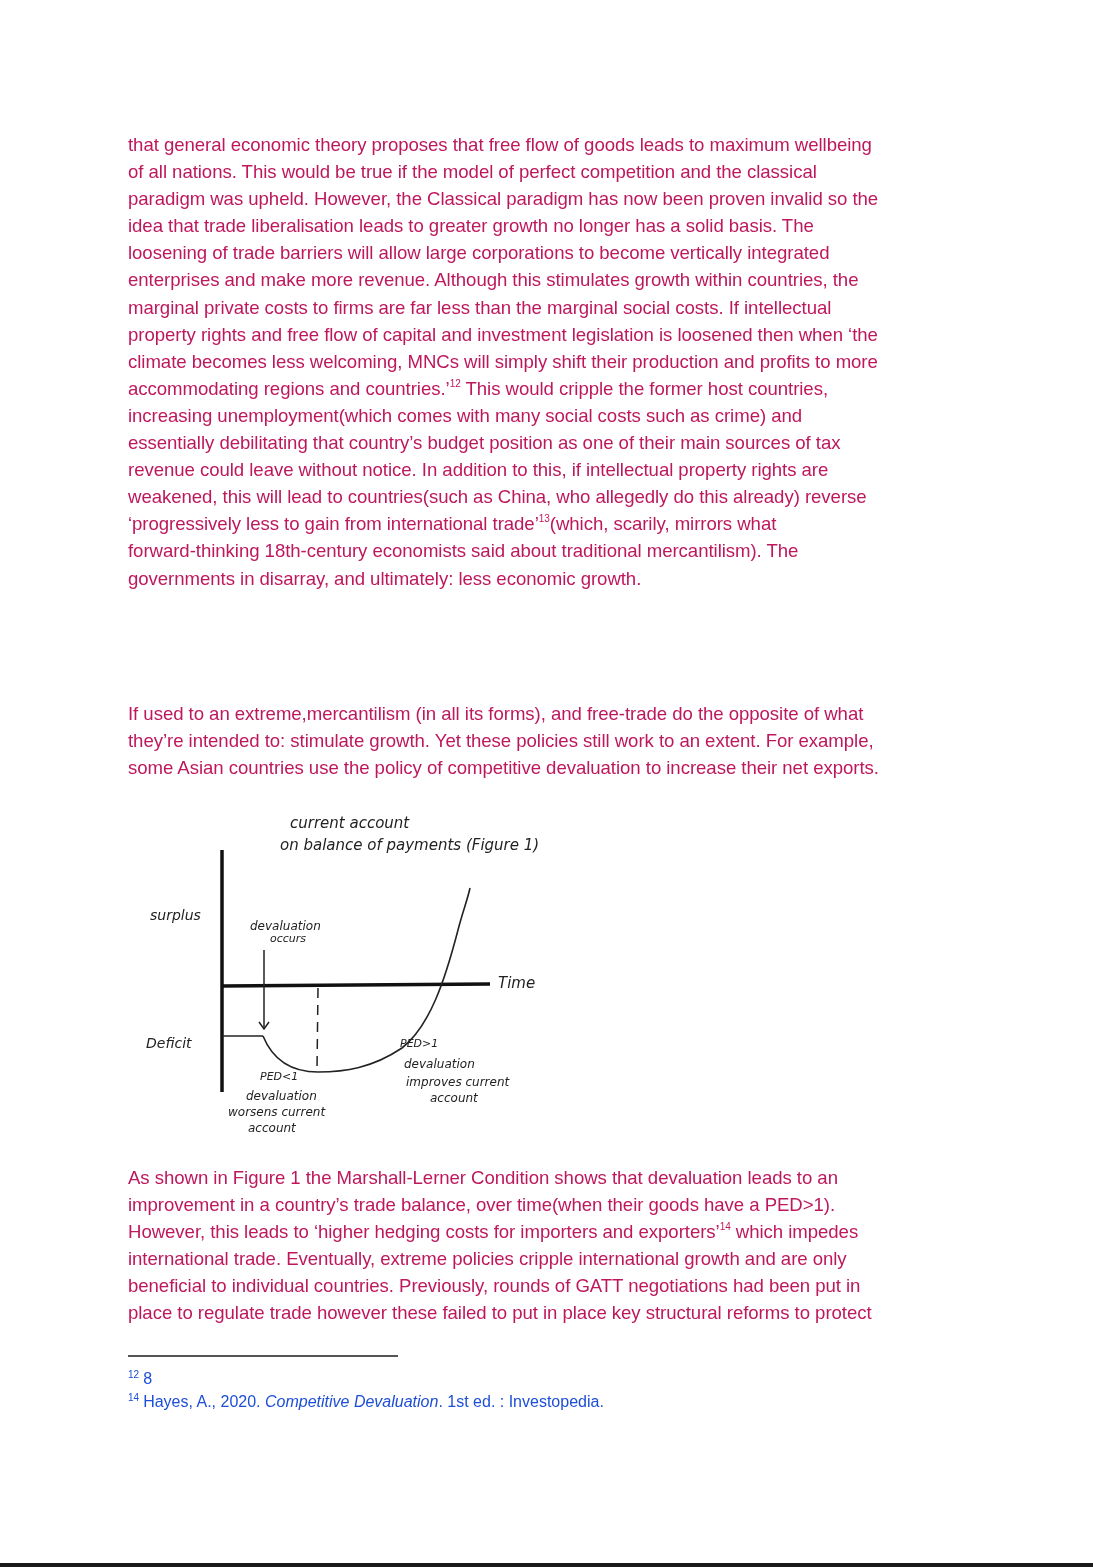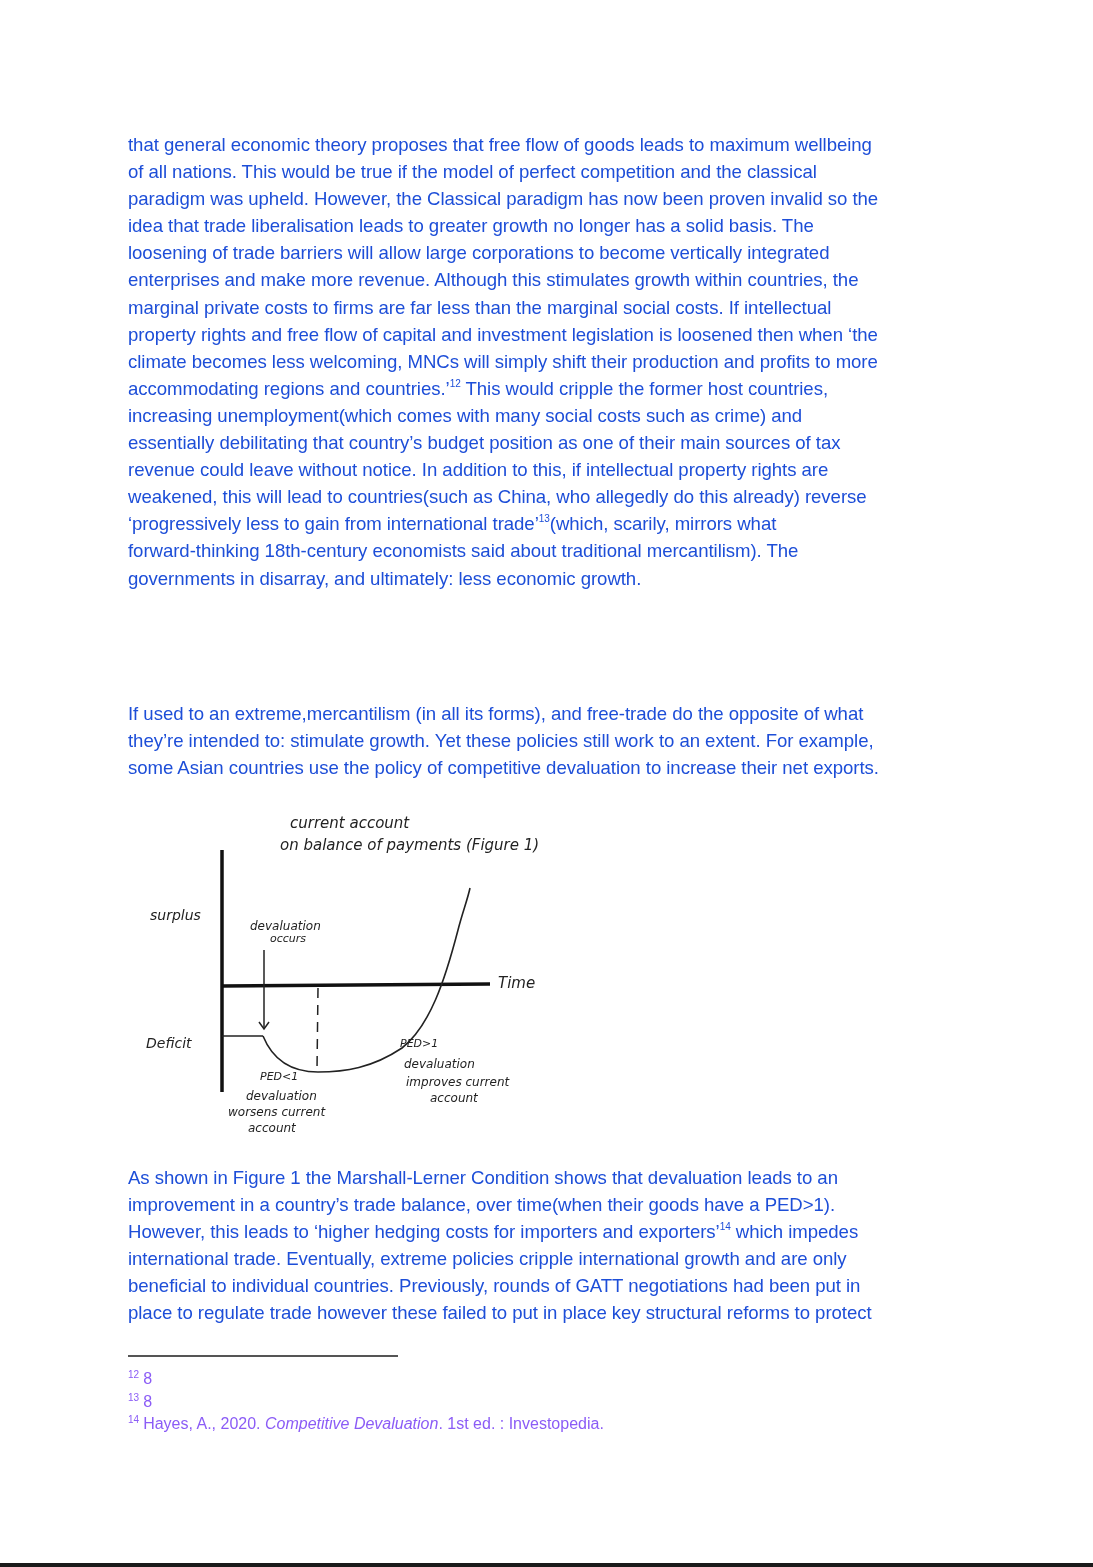--- a/index.html
+++ b/index.html
@@ -1,32 +1,32 @@
 <!DOCTYPE html>
 <html><head>
 <meta charset="utf-8">
 <style>
   html, body { margin: 0; padding: 0; background: #ffffff; }
   body { width: 1093px; height: 1567px; position: relative; overflow: hidden; }
   .page { position: absolute; left: 0; top: 0; width: 1093px; height: 1563px; background: #fff; }
   .bottom-edge { position: absolute; left: 0; top: 1563px; width: 1093px; height: 4px; background: #1a1a1a; }
   .text {
     position: absolute; left: 128px; width: 840px;
-    font-family: "Liberation Sans", sans-serif; font-size: 18.6px; line-height: 27.1px; color: #1d4ed8;
+    font-family: "Liberation Sans", sans-serif; font-size: 18.6px; line-height: 27.1px; color: #be185d;
     letter-spacing: -0.05px;
   }
   .text .line { display: block; white-space: nowrap; }
   sup { font-size: 10px; line-height: 0; vertical-align: 8px; }
   .p1 { top: 131px; }
   .p2 { top: 700px; }
   .p3 { top: 1164px; }
   .figure { position: absolute; left: 140px; top: 810px; width: 470px; height: 345px; }
   .hand { font-family: "DejaVu Sans", sans-serif; fill: #222; font-style: italic; }
   .fn-rule { position: absolute; left: 128px; top: 1355px; width: 270px; height: 1.5px; background: #555; }
-  .footnotes { position: absolute; left: 128px; top: 1366px; font-family: "Liberation Sans", sans-serif; font-size: 16px; color: #8b5cf6; line-height: 18.5px; }
+  .footnotes { position: absolute; left: 128px; top: 1366px; font-family: "Liberation Sans", sans-serif; font-size: 16px; color: #1d4ed8; line-height: 18.5px; }
   .footnotes .fn { white-space: nowrap; }
   .footnotes .num { font-size: 10px; vertical-align: 6px; margin-right: 4px; }
   .footnotes em { font-style: italic; }
 </style>
 </head>
 <body>
 
 <div class="page">
 
   <div class="text p1">
@@ -98,17 +98,16 @@
     <span class="line"><span>However, this leads to ‘higher hedging costs for importers and exporters’</span><sup>14</sup><span> which impedes</span></span>
     <span class="line">international trade. Eventually, extreme policies cripple international growth and are only</span>
     <span class="line">beneficial to individual countries. Previously, rounds of GATT negotiations had been put in</span>
     <span class="line">place to regulate trade however these failed to put in place key structural reforms to protect</span>
   </div>
 
   <div class="fn-rule"></div>
 
   <div class="footnotes">
     <div class="fn"><span class="num">12</span><span>8</span></div>
-    <div class="fn"><span class="num">13</span><span>8</span></div>
     <div class="fn"><span class="num">14</span><span>Hayes, A., 2020. </span><em>Competitive Devaluation</em><span>. 1st ed. : Investopedia.</span></div>
   </div>
 </div>
 <div class="bottom-edge"></div>
 
 </body></html>

